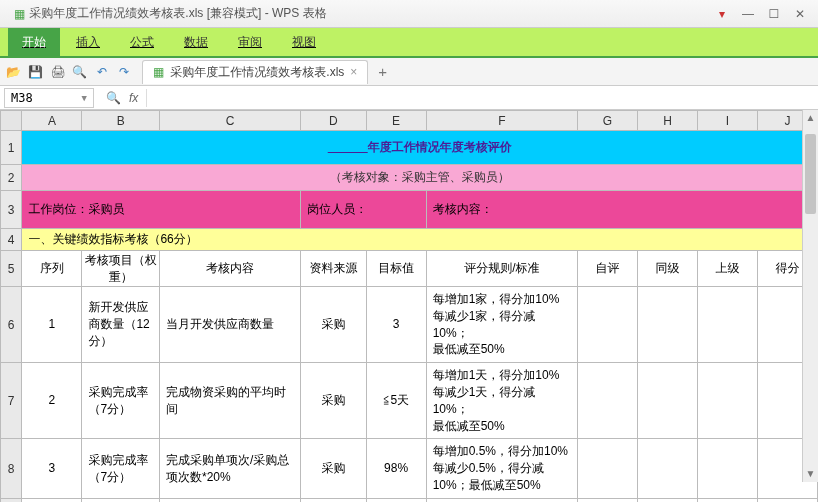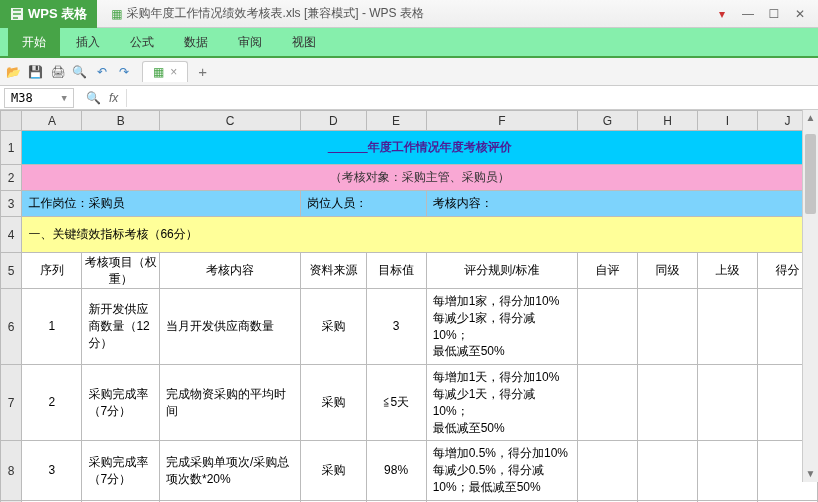--- a/index.html
+++ b/index.html
@@ -7,54 +7,54 @@
 
 
 .titlebar { height: 28px; background: linear-gradient(#f8f8f8,#eee); display: flex; align-items: center; border-bottom: 1px solid #ccc; }
 .wps-logo { background:#47a447; color:#fff; padding:0 10px; height:28px; display:flex; align-items:center; font-weight:bold; font-size:13px; }
 .wps-logo svg { margin-right:4px; }
 .titlebar .doc { margin-left:14px; color:#555; display:flex; align-items:center; gap:4px; flex:1; }
 .win-controls { display:flex; align-items:center; gap:2px; padding-right:6px; }
 .win-controls span { width:24px; height:20px; display:flex; align-items:center; justify-content:center; color:#666; border:1px solid transparent; }
 
 
-.menubar { height:30px; background:#86efac; display:flex; align-items:flex-end; border-bottom:2px solid #47a447; padding-left:8px; gap:2px; }
+.menubar { height:30px; background:#bef264; display:flex; align-items:flex-end; border-bottom:2px solid #47a447; padding-left:8px; gap:2px;text-decoration:underline; }
 .menubar .tab { padding:6px 14px 5px; color:#333; cursor:pointer; }
 .menubar .tab.active { background:#47a447; color:#fff; }
 
 
 .doctabs { height:28px; display:flex; align-items:center; background:#f4f4f4; border-bottom:1px solid #ccc; padding:0 6px; gap:4px; }
 .doctabs .qa { display:flex; gap:6px; margin-right:6px; }
 .doctabs .qa span { width:16px; height:16px; display:flex; align-items:center; justify-content:center; color:#47a447; }
 .doctabs .dtab { background:#fff; border:1px solid #ccc; border-bottom:none; padding:3px 10px; display:flex; align-items:center; gap:6px; border-radius:3px 3px 0 0; color:#444; }
 .doctabs .dtab .x { color:#999; }
 .doctabs .plus { margin-left:6px; color:#777; font-size:15px; }
 
 
 .formulabar { height:24px; display:flex; align-items:center; border-bottom:1px solid #ccc; }
-.namebox { width:70px; border:1px solid #ccc; margin:2px 4px; height:20px; padding:0 6px; display:flex; align-items:center; font-family:Consolas,monospace; }
+.namebox { width:90px; border:1px solid #ccc; margin:2px 4px; height:20px; padding:0 6px; display:flex; align-items:center; font-family:Consolas,monospace; }
 .namebox .dd { margin-left:auto; color:#888; font-size:9px; }
 .fxarea { display:flex; align-items:center; gap:8px; padding:0 8px; flex:1; }
 .fxarea .lens { color:#888; }
 .fxarea .fx { font-style:italic; color:#666; }
 
 
 .gridwrap { position:relative; height:calc(502px - 28px - 30px - 28px - 24px - 20px); display:flex; }
 table.sheet { border-collapse:collapse; table-layout:fixed; }
 table.sheet th, table.sheet td { border:1px solid #bbb; font-size:12px; vertical-align:middle; }
 table.sheet th.colh { background:#e9e9e9; height:20px; font-weight:normal; color:#333; min-width:60px; }
 table.sheet th.rowh { background:#e9e9e9; width:28px; text-align:center; font-weight:normal; color:#333; }
 .corner { background:#e5e5e5; width:28px; height:20px; }
 
 
 .titlecell { background:#00ccff; color:#4c1d95; font-size:20px; font-weight:bold; text-align:center; height:34px; }
 .titlecell u { text-decoration:underline; white-space:pre; }
 .subcell { background:#f9a8d4; color:#333; text-align:center; height:26px; }
-.greenrow td, td.green { background:#7dd3fc; height:26px; padding:0 6px; }
-.yellowrow td { background:#ffff99; height:36px; padding:0 6px; }
+.greenrow td, td.green { background:#ec4899; height:38px; padding:0 6px; }
+.yellowrow td { background:#ffff99; height:22px; padding:0 6px; }
 .headrow td { background:#fff; text-align:center; height:36px; font-weight:normal; }
 .datarow td { background:#fff; padding:4px 6px; line-height:1.4; }
 .center { text-align:center; }
 
 
 .vscroll { position:absolute; right:0; top:0; bottom:0; width:16px; background:#eee; border-left:1px solid #ccc; }
 .vscroll .thumb { position:absolute; left:2px; right:2px; top:24px; height:80px; background:#c4c4c4; border-radius:2px; }
 .vscroll .arr { position:absolute; left:0; right:0; height:16px; text-align:center; color:#777; font-size:10px; line-height:16px; }
 .vscroll .up { top:0; } .vscroll .dn { bottom:0; }
 
@@ -64,27 +64,20 @@
 .sheettabs span.active { background:#fff; color:#c00; }
 .sheettabs .status { margin-left:auto; padding-right:10px; color:#666; display:flex; gap:10px; }
 .sheettabs .nav { color:#888; padding:0 2px; }
 
 .icon-doc { color:#47a447; }
 </style>
 </head>
 <body>
 
 <div class="titlebar">
-  <div class="wps-logo">
-    <svg width="14" height="14" viewBox="0 0 14 14">
-        <rect x="1" y="1" width="12" height="12" fill="#fff" opacity="0.9"></rect>
-        <path d="M3 3h8M3 7h8M3 11h5" stroke="#47a447" stroke-width="1.5"></path>
-      </svg>
-    <span>WPS 表格</span>
-  </div>
   <div class="doc">
     <span class="icon-doc">▦</span>
     <span>采购年度工作情况绩效考核表.xls [兼容模式] - WPS 表格</span>
   </div>
   <div class="win-controls">
     <span style="color:#c33">▾</span>
     <span>—</span>
     <span>☐</span>
     <span>✕</span>
   </div>
@@ -103,20 +96,21 @@
   <div class="qa">
     <span style="color:#e8a33d">📂</span>
     <span style="color:#3a7fbf">💾</span>
     <span style="color:#555">🖨</span>
     <span style="color:#555">🔍</span>
     <span style="color:#3a7fbf">↶</span>
     <span style="color:#3a7fbf">↷</span>
   </div>
   <div class="dtab">
     <span class="icon-doc">▦</span>
+    <span>采购年度工作情况绩效考核表.xls</span>
     <span class="x">×</span>
   </div>
   <div class="plus">+</div>
 </div>
 
 <div class="formulabar">
   <div class="namebox">
     <span>M38</span>
     <span class="dd">▼</span>
   </div>

